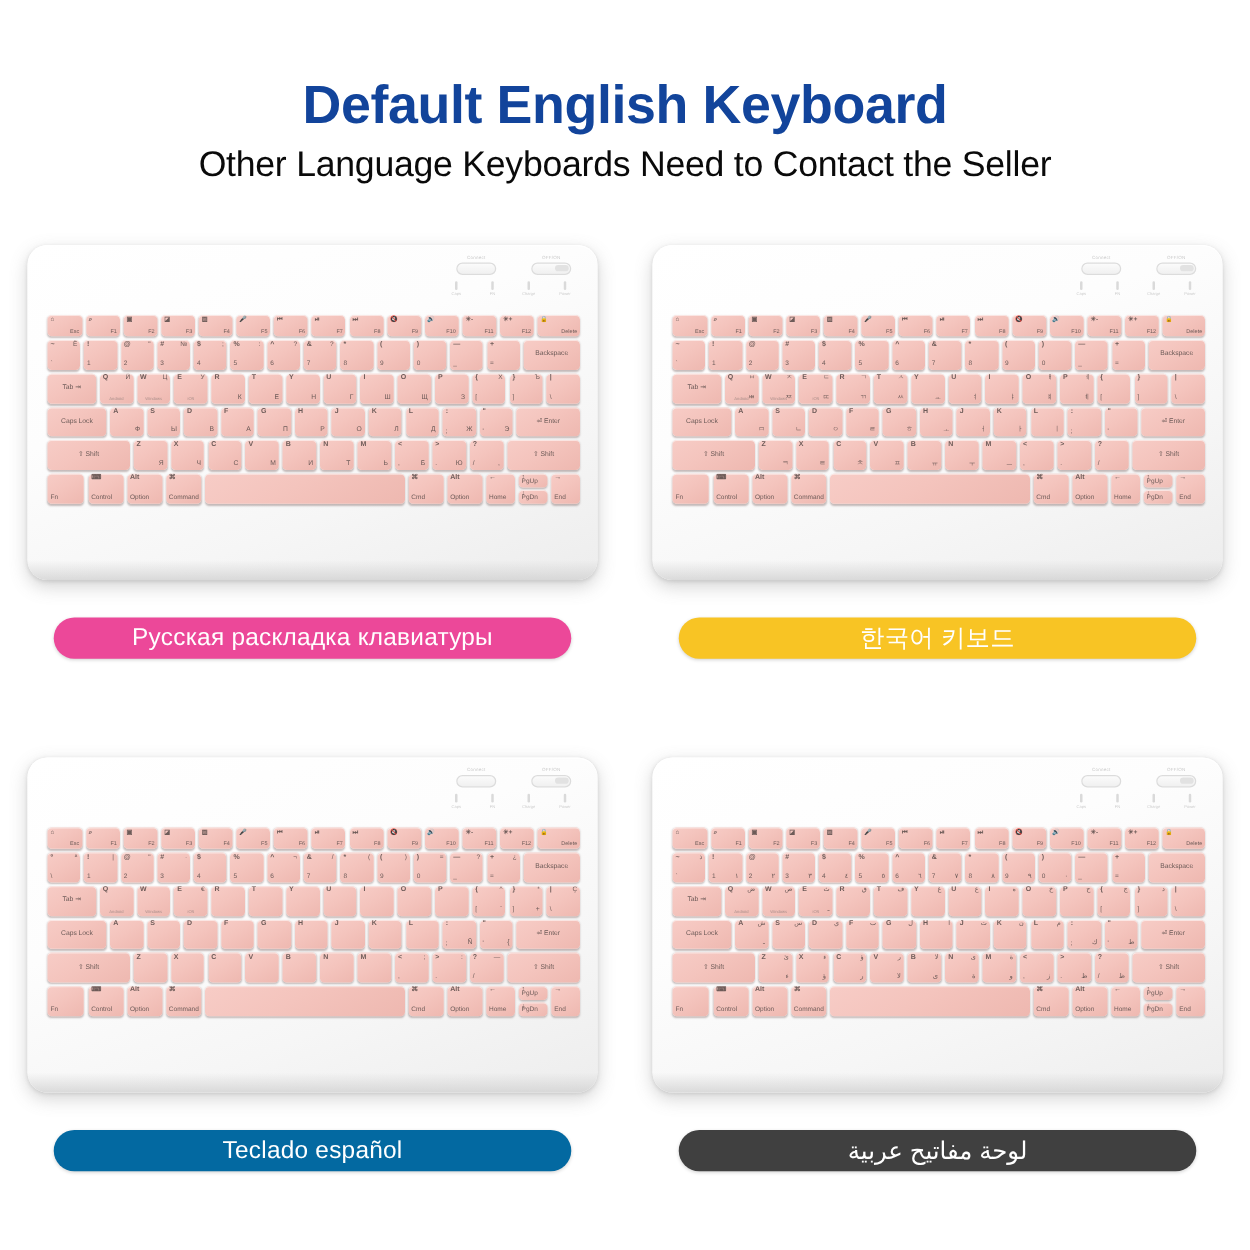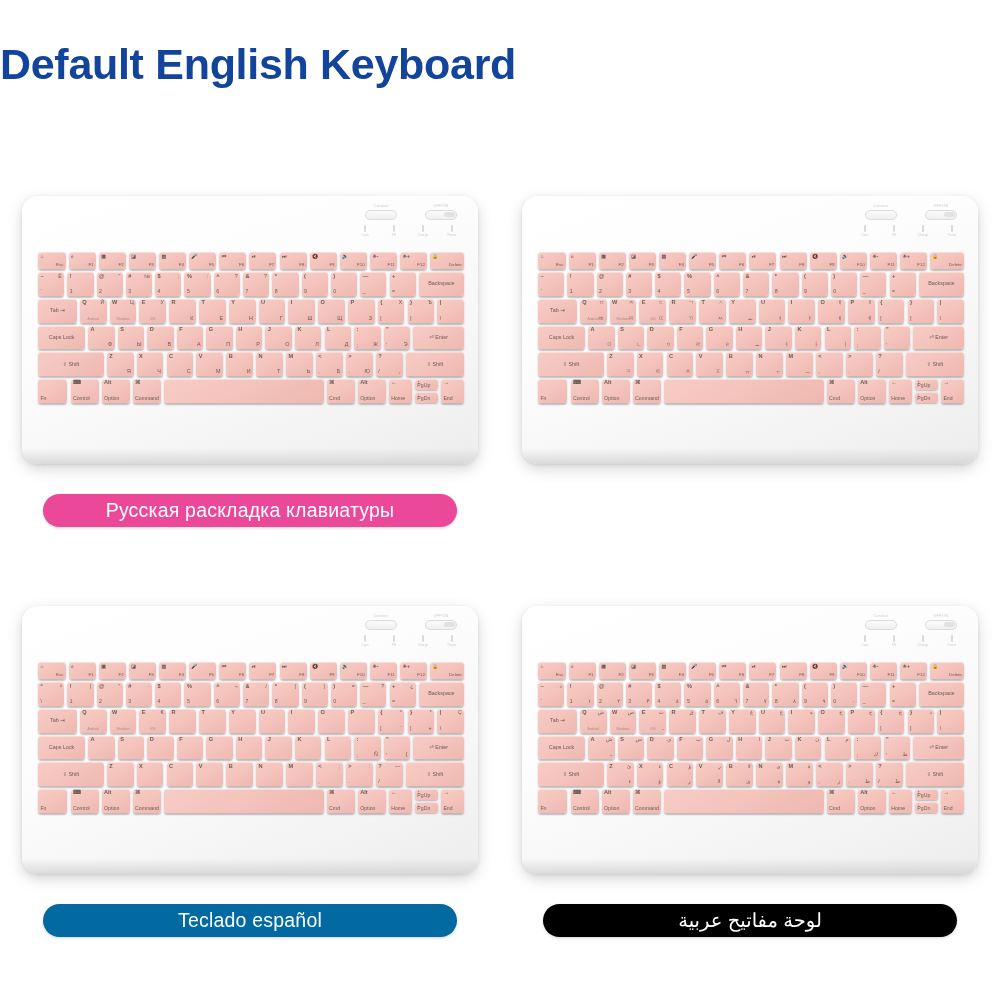--- a/index.html
+++ b/index.html
@@ -11,21 +11,22 @@
     width: 1000px;
     height: 1000px;
     font-family: "Liberation Sans", sans-serif;
     overflow: hidden;
     position: relative;
   }
 
   
   .header {
     width: 1000px;
-    padding-top: 42px;
+    padding-top: 62px;
+    text-align: center;
   }
   .title {
     font-size: 43px;
     font-weight: bold;
     color: #12449b;
     letter-spacing: -0.3px;
     line-height: 1.05;
     margin: 0;
   }
   .subtitle {
@@ -252,28 +253,29 @@
     justify-content: center;
     color: #ffffff;
     font-size: 19.5px;
     letter-spacing: 0.2px;
     box-shadow: 0 1px 3px rgba(0,0,0,0.18);
     white-space: nowrap;
   }
   .pill.green  { background: #ec4899; }
   .pill.yellow { background: #f8c424; }
   .pill.blue   { background: #0369a1; }
-  .pill.red    { background: #000000; }
+  .pill.red    { background: #404040; }
   .pill.rtl { direction: rtl; }
 </style>
 </head>
 <body>
 
 <div class="header">
   <h1 class="title">Default English Keyboard</h1>
+  <p class="subtitle">Other Language Keyboards Need to Contact the Seller</p>
 </div>
 
 <div class="grid" id="grid">
     <div class="panel">
       <div class="kb-wrap">
         <div class="kb-body"></div>
         <div class="indicators">
           <div class="switch-row">
             <div class="switch-unit">
               <div class="switch-label">Connect</div>
@@ -998,20 +1000,23 @@
                 <span class="legend-bl">PgDn</span>
               </div>
             </div>
             <div class="key w-arrow">
               <span class="legend-tl">→</span>
               <span class="legend-bl">End</span>
             </div>
           </div>
         </div>
       </div>
+      <div class="pill yellow">
+        <span>한국어 키보드</span>
+      </div>
     </div>
     <div class="panel">
       <div class="kb-wrap">
         <div class="kb-body"></div>
         <div class="indicators">
           <div class="switch-row">
             <div class="switch-unit">
               <div class="switch-label">Connect</div>
               <div class="switch-track"></div>
             </div>

